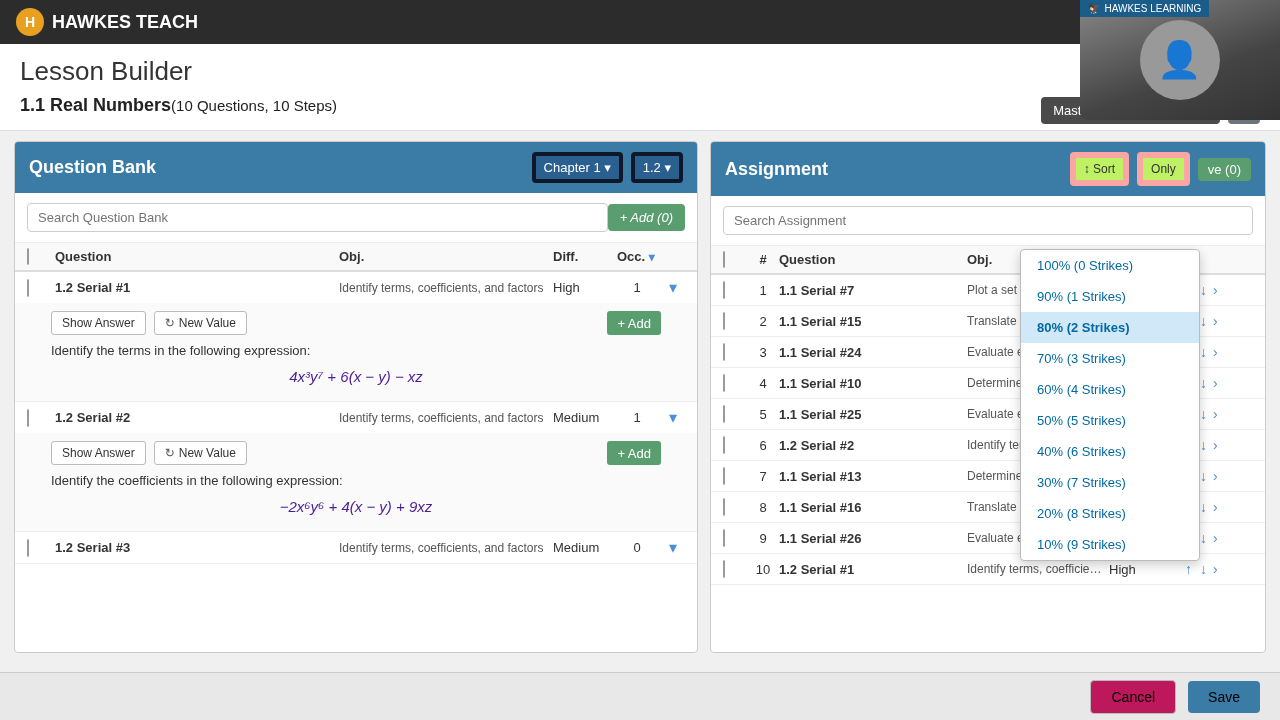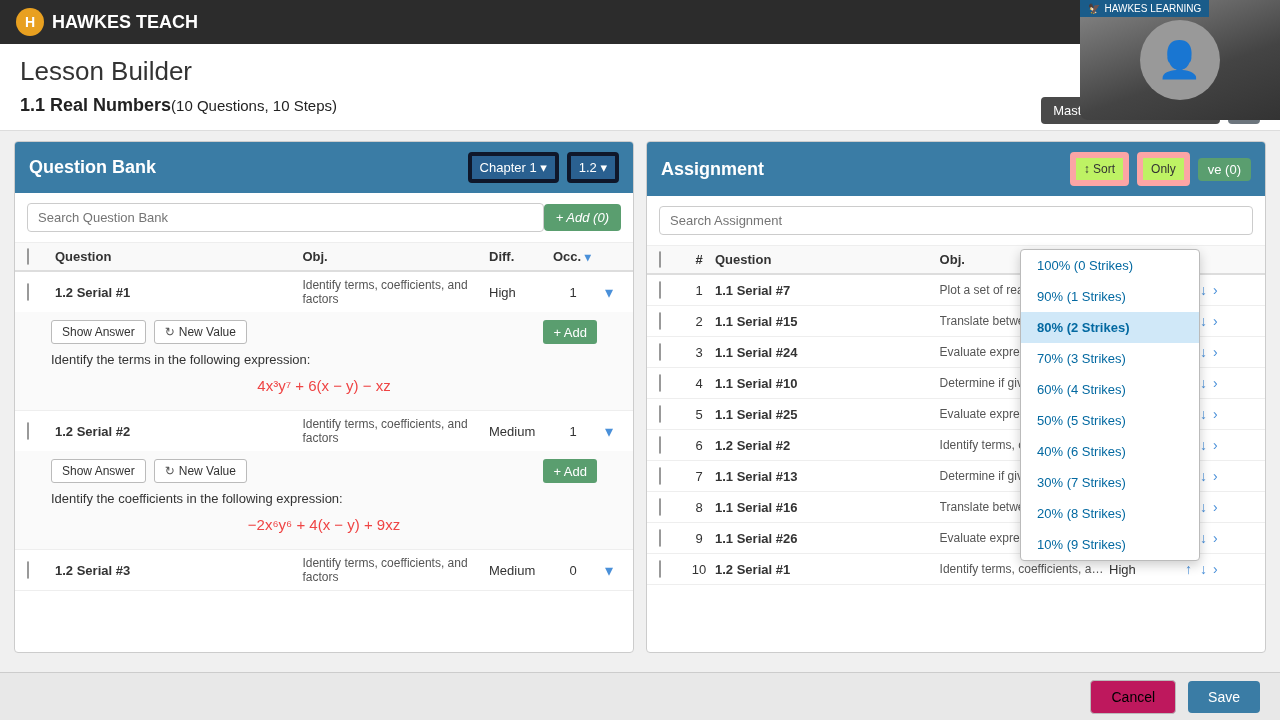--- a/index.html
+++ b/index.html
@@ -86,21 +86,21 @@
 
     
     .panel {
       background: white;
       border-radius: 4px;
       overflow: hidden;
       display: flex;
       flex-direction: column;
       border: 1px solid #ccc;
     }
-    .panel-left { width: 620px; flex-shrink: 0; }
+    .panel-left { width: 684px; flex-shrink: 0; }
     .panel-right { flex: 1; }
 
     .panel-header {
       background: #3a7ca5;
       color: white;
       padding: 10px 14px;
       display: flex;
       align-items: center;
       justify-content: space-between;
     }
@@ -238,22 +238,23 @@
       cursor: pointer;
       margin-left: auto;
     }
     .question-text {
       font-size: 13px;
       color: #333;
       margin-bottom: 6px;
     }
     .question-math {
       font-size: 15px;
-      color: #ef4444;
+      color: #4c1d95;
       text-align: center;
+      font-style: italic;
       padding: 4px 0;
     }
 
     
     .assign-table-header {
       display: flex;
       align-items: center;
       padding: 6px 12px;
       border-bottom: 2px solid #ddd;
       background: #f9f9f9;
@@ -315,21 +316,21 @@
     .cancel-btn {
       background: #be185d;
       border: 1px solid #bbb;
       padding: 8px 20px;
       border-radius: 4px;
       font-size: 14px;
       cursor: pointer;
     }
     .save-btn {
       background: #3a7ca5;
-      color: #ffffff;
+      color: #000000;
       border: none;
       padding: 8px 20px;
       border-radius: 4px;
       font-size: 14px;
       cursor: pointer;
       text-align: right;
     }
 
     
     .dropdown-overlay {

